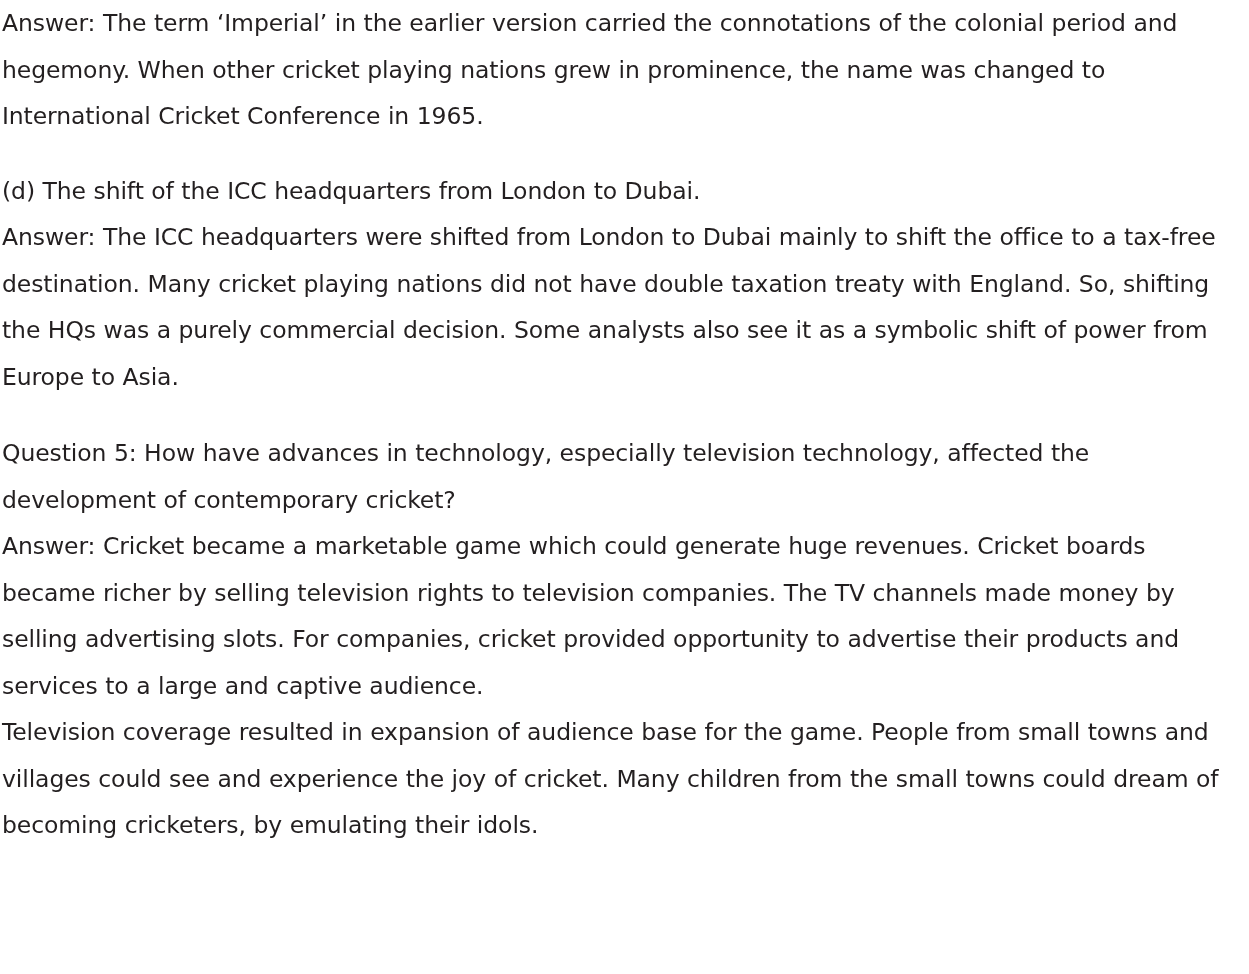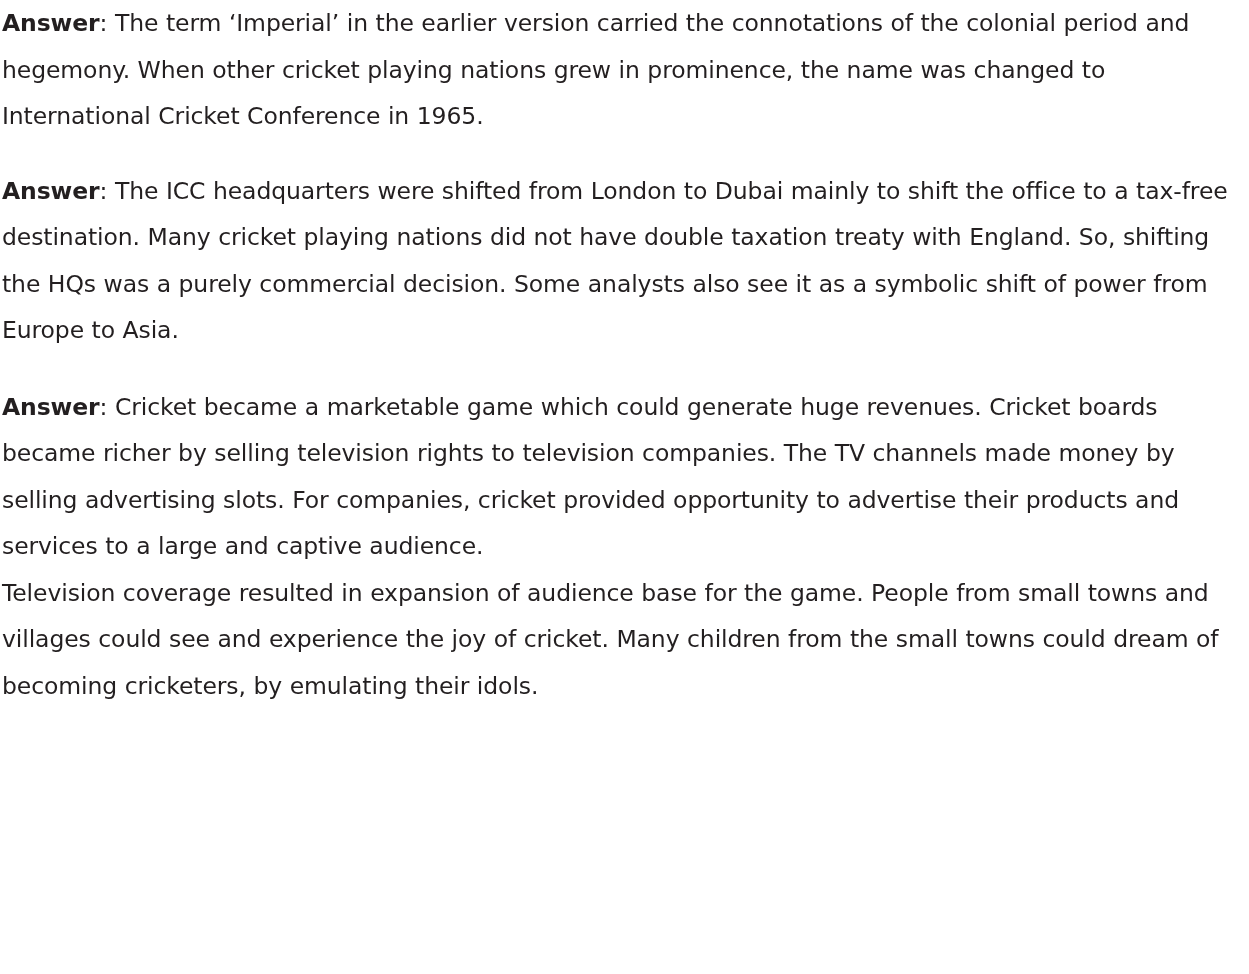--- a/index.html
+++ b/index.html
@@ -27,41 +27,47 @@
     font-size: 23.5px;
     line-height: 46.5px;
     letter-spacing: -0.1px;
     text-align: left;
     margin: 0;
     word-spacing: 0.2px;
   }
   .gap-md { height: 28px; }
   .gap-lg { height: 30px; }
   .lbl {
-    font-weight: bold;
+    font-weight: normal;
   }
 </style>
 </head>
 <body>
 
 <div class="page">
 
   <div class="block">
     <p class="para"><span class="lbl">Answer</span><span>: The term ‘Imperial’ in the earlier version carried the connotations of the colonial period and hegemony. When other cricket playing nations grew in prominence, the name was changed to International Cricket Conference in 1965.</span></p>
   </div>
 
   <div class="gap-md"></div>
 
+  <div class="block">
+    <p class="para">(d) The shift of the ICC headquarters from London to Dubai.</p>
+  </div>
 
   <div class="block">
     <p class="para"><span class="lbl">Answer</span><span>: The ICC headquarters were shifted from London to Dubai mainly to shift the office to a tax-free destination. Many cricket playing nations did not have double taxation treaty with England. So, shifting the HQs was a purely commercial decision. Some analysts also see it as a symbolic shift of power from Europe to Asia.</span></p>
   </div>
 
   <div class="gap-lg"></div>
 
+  <div class="block">
+    <p class="para"><span class="lbl">Question 5</span><span>: How have advances in technology, especially television technology, affected the development of contemporary cricket?</span></p>
+  </div>
 
   <div class="block">
     <p class="para"><span class="lbl">Answer</span><span>: Cricket became a marketable game which could generate huge revenues. Cricket boards became richer by selling television rights to television companies. The TV channels made money by selling advertising slots. For companies, cricket provided opportunity to advertise their products and services to a large and captive audience.</span></p>
   </div>
 
 
   <div class="block">
     <p class="para">Television coverage resulted in expansion of audience base for the game. People from small towns and villages could see and experience the joy of cricket. Many children from the small towns could dream of becoming cricketers, by emulating their idols.</p>
   </div>
 

